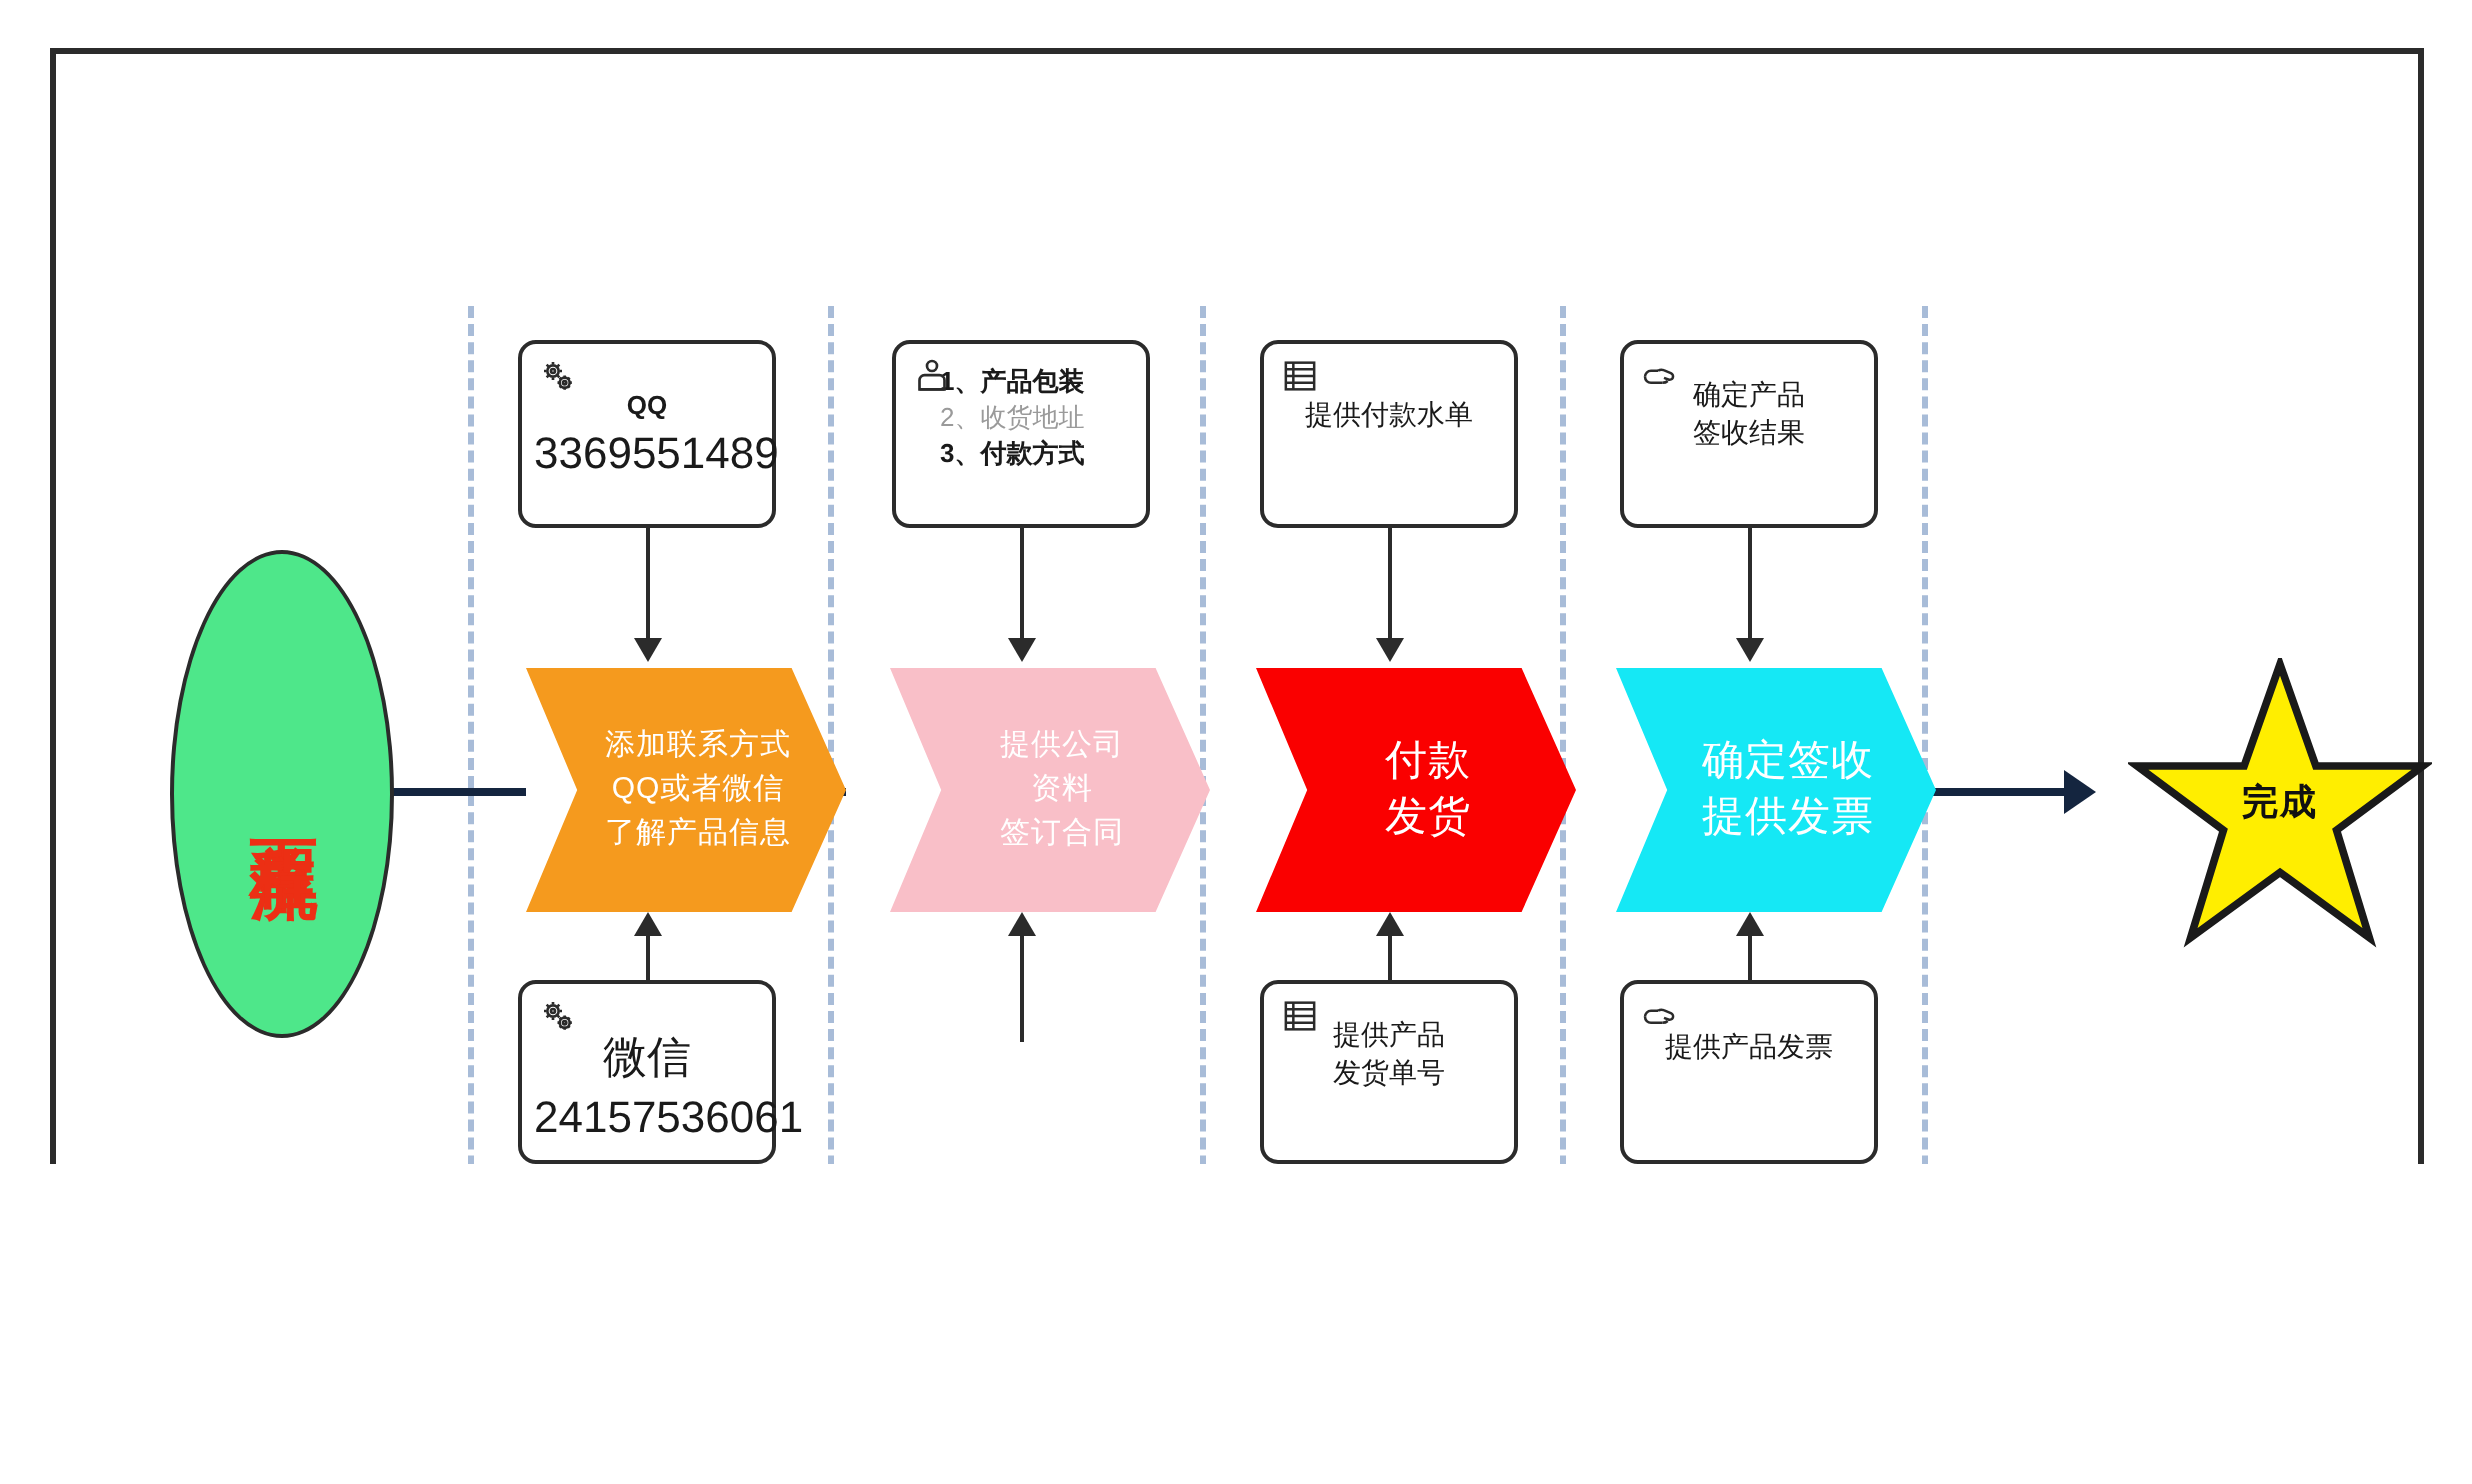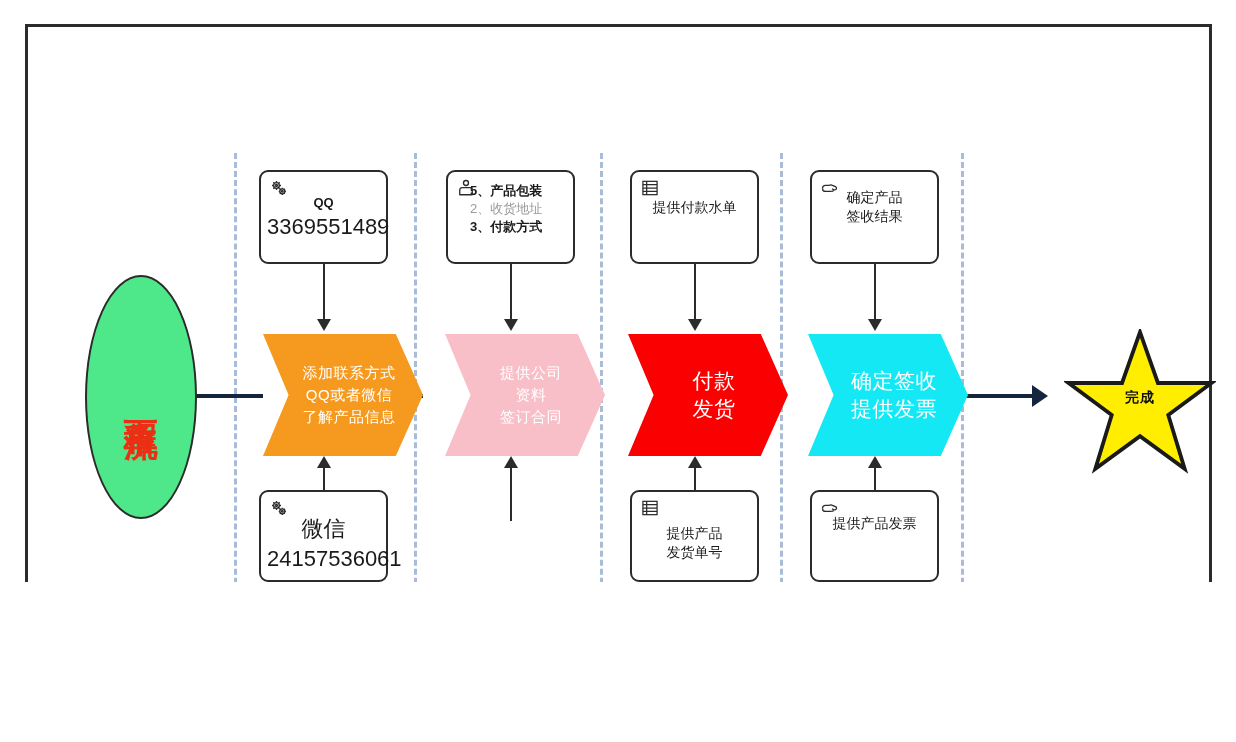--- a/index.html
+++ b/index.html
@@ -177,21 +177,21 @@
     top: 302px;
     width: 152px;
     height: 146px;
   }
   #end-node .star-label {
     position: absolute;
     left: 0;
     right: 0;
     top: 60px;
     text-align: center;
-    font-size: 14px;
+    font-size: 18px;
     font-weight: bold;
     color: #111111;
     letter-spacing: 1px;
   }
 </style>
 </head>
 <body>
 
 <div id="canvas">
   <div id="outer-frame">
@@ -263,21 +263,21 @@
       <span class="box-icon">
         <svg viewBox="0 0 24 24" width="20" height="20">
           <g fill="none" stroke="#2b2b2b" stroke-width="1.6">
             <circle cx="12" cy="6" r="3"></circle>
             <path d="M4.5 20v-5.5a3 3 0 0 1 3-3h9a3 3 0 0 1 3 3V20z"></path>
             <path d="M4.5 20h15"></path>
           </g>
         </svg>
       </span>
       <div class="box-text" style="margin-top:4px;">
-        <span class="listline bold">5、产品包装</span>
+        <span class="listline bold">1、产品包装</span>
         <span class="listline muted">2、收货地址</span>
         <span class="listline bold">3、付款方式</span>
       </div>
     </div>
     <div class="vconn" style="left:482px; top:237px; height:58px;"></div>
     <div class="vhead-down" style="left:476px; top:292px;"></div>
 
     <div class="chevron" style="left:417px; background:#f9bfc8;">
       <span class="chev-label"><span>提供公司</span><br><span>资料</span><br><span>签订合同</span></span>
     </div>
@@ -309,21 +309,21 @@
     <div class="vhead-up" style="left:660px; top:429px;"></div>
     <div class="detail-box" style="left:602px; top:463px; height:92px;">
       <span class="box-icon">
         <svg viewBox="0 0 24 24" width="20" height="20">
           <g fill="none" stroke="#2b2b2b" stroke-width="1.5">
             <rect x="3.5" y="4" width="17" height="16"></rect>
             <path d="M3.5 8h17M3.5 12h17M3.5 16h17M8 4v16"></path>
           </g>
         </svg>
       </span>
-      <div class="box-text" style="margin-top:26px;">
+      <div class="box-text" style="margin-top:10px;">
         <span class="ln">提供产品</span>
         <span class="ln">发货单号</span>
       </div>
     </div>
 
     <div class="detail-box" style="left:782px; top:143px; height:94px;">
       <span class="box-icon">
         <svg viewBox="0 0 24 24" width="20" height="20">
           <g fill="none" stroke="#2b2b2b" stroke-width="1.5">
             <path d="M3 12.5c0-2 1.6-3.6 3.6-3.6h4.2"></path>

